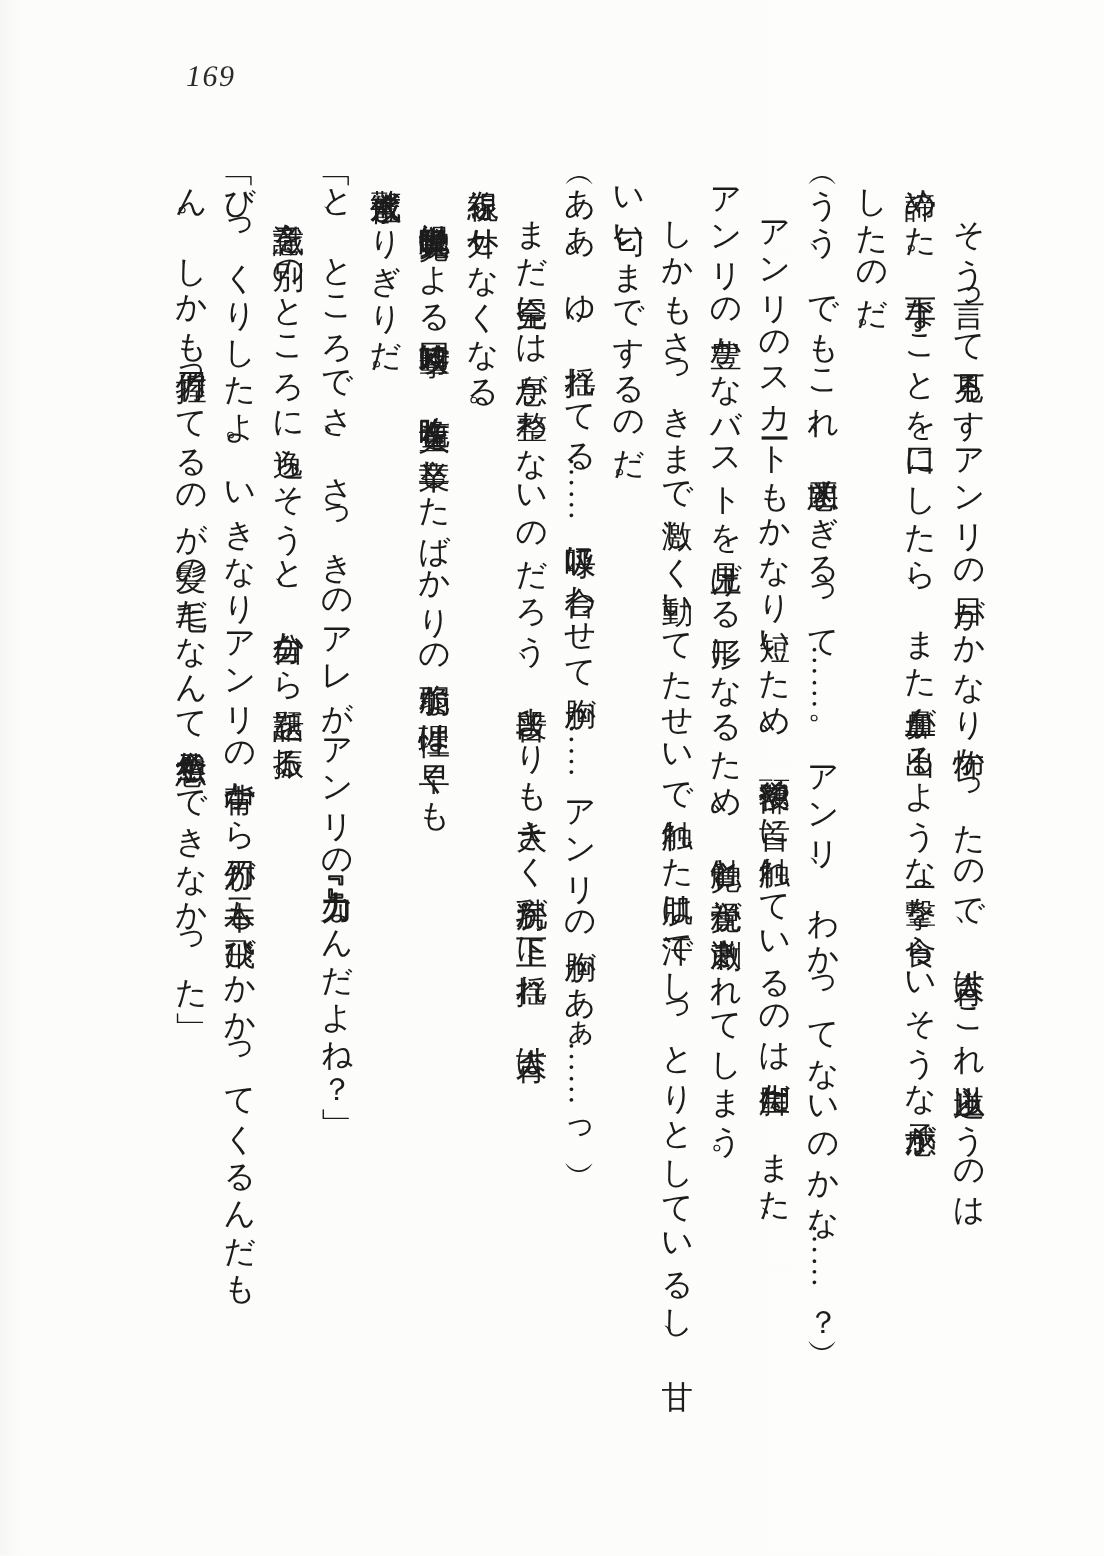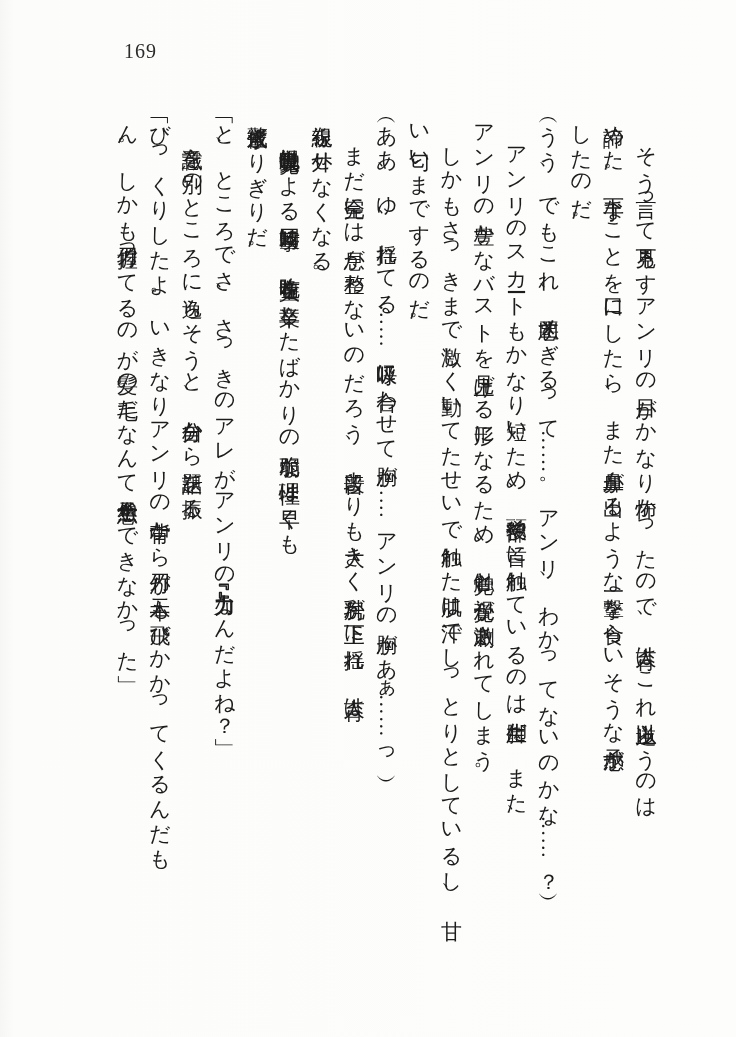--- a/index.html
+++ b/index.html
@@ -11,20 +11,21 @@
     font-family: "Liberation Serif", "DejaVu Serif", serif;
   }
   .page {
     position: absolute; inset: 0;
     background: linear-gradient(90deg, #f6f6f5 0px, #fcfcfb 14px, #fdfdfc 100%);
   }
   .page-number {
     position: absolute;
     left: 124px; top: 40px;
     font-size: 20px;
+    font-style: italic;
     color: #2b2b2b;
     letter-spacing: 1px;
   }
   .page-text {
     position: absolute;
     top: 110px;
     right: 74px;
     width: 554px;
     height: 832px;
     writing-mode: vertical-rl;

